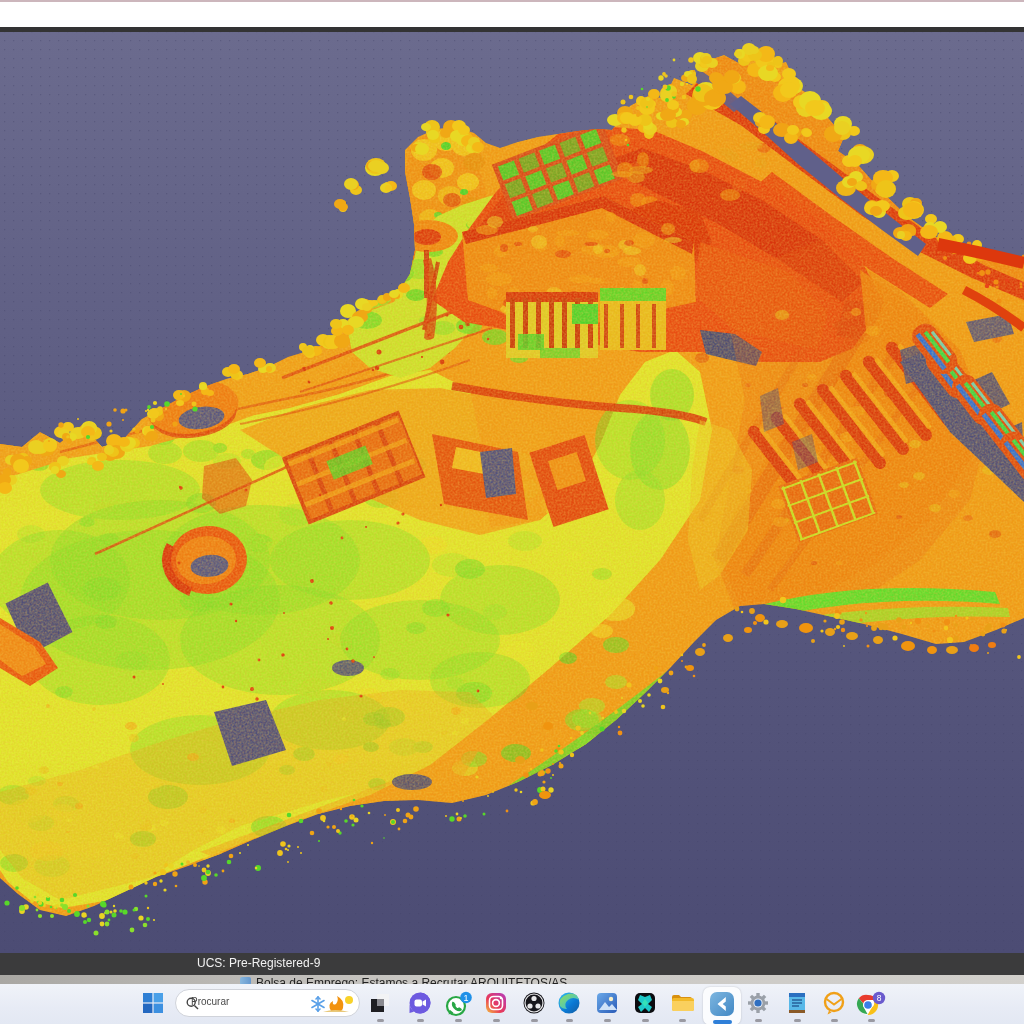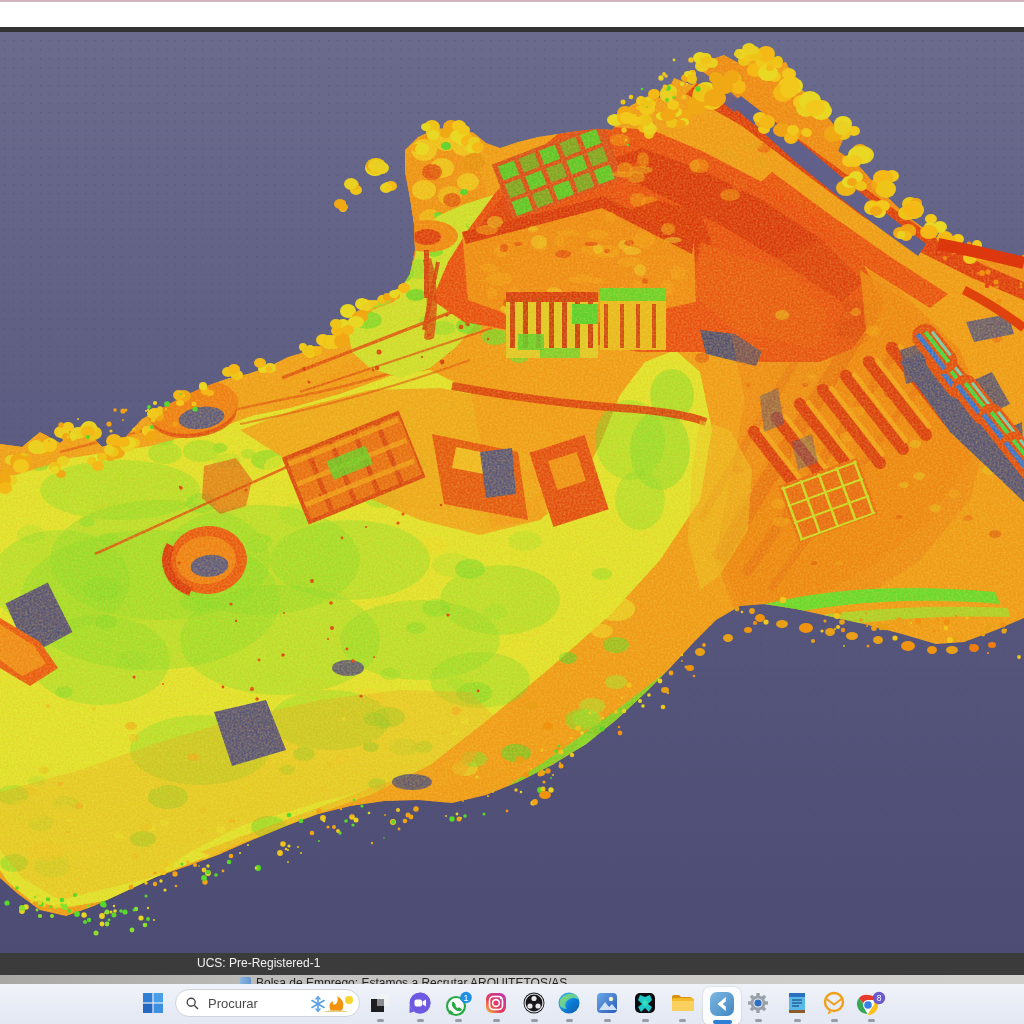--- a/index.html
+++ b/index.html
@@ -1264,39 +1264,39 @@
       <ellipse cx="545" cy="795" rx="6" ry="4" fill="#f0940f"></ellipse>
       <ellipse cx="700" cy="652" rx="5" ry="4" fill="#e8a018"></ellipse>
       <ellipse cx="728" cy="638" rx="5" ry="4" fill="#e8a018"></ellipse>
       <ellipse cx="748" cy="630" rx="4" ry="3" fill="#f0940f"></ellipse>
       <ellipse cx="690" cy="668" rx="4" ry="3" fill="#f0940f"></ellipse>
       <ellipse cx="665" cy="690" rx="4" ry="3" fill="#e8a018"></ellipse>
       <path d="M938 244 Q980 252 1024 263" stroke="#dd380d" stroke-width="12" fill="none"></path>
       <path d="M964 290 Q995 306 1024 328" stroke="#e0420e" stroke-width="9" fill="none"></path>
     </svg></div>
 <div class="statusbar">
-    <span>UCS: Pre-Registered-1</span>
+    <span>UCS: Pre-Registered-9</span>
   </div>
 <div class="notifrow">
     <div class="ic"></div>
     <div class="txt">Bolsa de Emprego: Estamos a Recrutar ARQUITETOS/AS</div>
   </div>
 <div class="taskbar"></div>
 <div class="ticon" style="left:141px"><svg width="24" height="24" viewBox="0 0 24 24">
       <rect x="2" y="2" width="9.4" height="9.4" fill="#2f7fd4"></rect>
       <rect x="12.6" y="2" width="9.4" height="9.4" fill="#4aa0e8"></rect>
       <rect x="2" y="12.6" width="9.4" height="9.4" fill="#2468c0"></rect>
       <rect x="12.6" y="12.6" width="9.4" height="9.4" fill="#3d90e0"></rect>
     </svg></div>
 <div style="position:absolute;left:175px;top:989px;width:185px;height:28px;border-radius:14px;background:#fff;border:1px solid #d0d3da;box-sizing:border-box;">
 <svg width="13" height="13" viewBox="0 0 13 13" style="position:absolute;left:10px;top:7px">
       <circle cx="5.2" cy="5.2" r="4" fill="none" stroke="#444" stroke-width="1.4"></circle>
       <line x1="8.4" y1="8.4" x2="12" y2="12" stroke="#444" stroke-width="1.4"></line>
     </svg>
-<span style="position:absolute;left:32px;top:6px;font-size:13px;color:#4a4a4a;">Procurar</span>
+<span style="position:absolute;left:15px;top:6px;font-size:10px;color:#4a4a4a;">Procurar</span>
 <svg width="44" height="24" viewBox="0 0 44 24" style="position:absolute;right:4px;top:2px">
 <g stroke="#5aa0e8" stroke-width="1.6" stroke-linecap="round">
         <line x1="7" y1="5" x2="7" y2="19"></line>
         <line x1="1" y1="8.5" x2="13" y2="15.5"></line>
         <line x1="13" y1="8.5" x2="1" y2="15.5"></line>
         <line x1="7" y1="5" x2="5" y2="7"></line>
         <line x1="7" y1="5" x2="9" y2="7"></line>
         <line x1="7" y1="19" x2="5" y2="17"></line>
         <line x1="7" y1="19" x2="9" y2="17"></line>
       </g>

